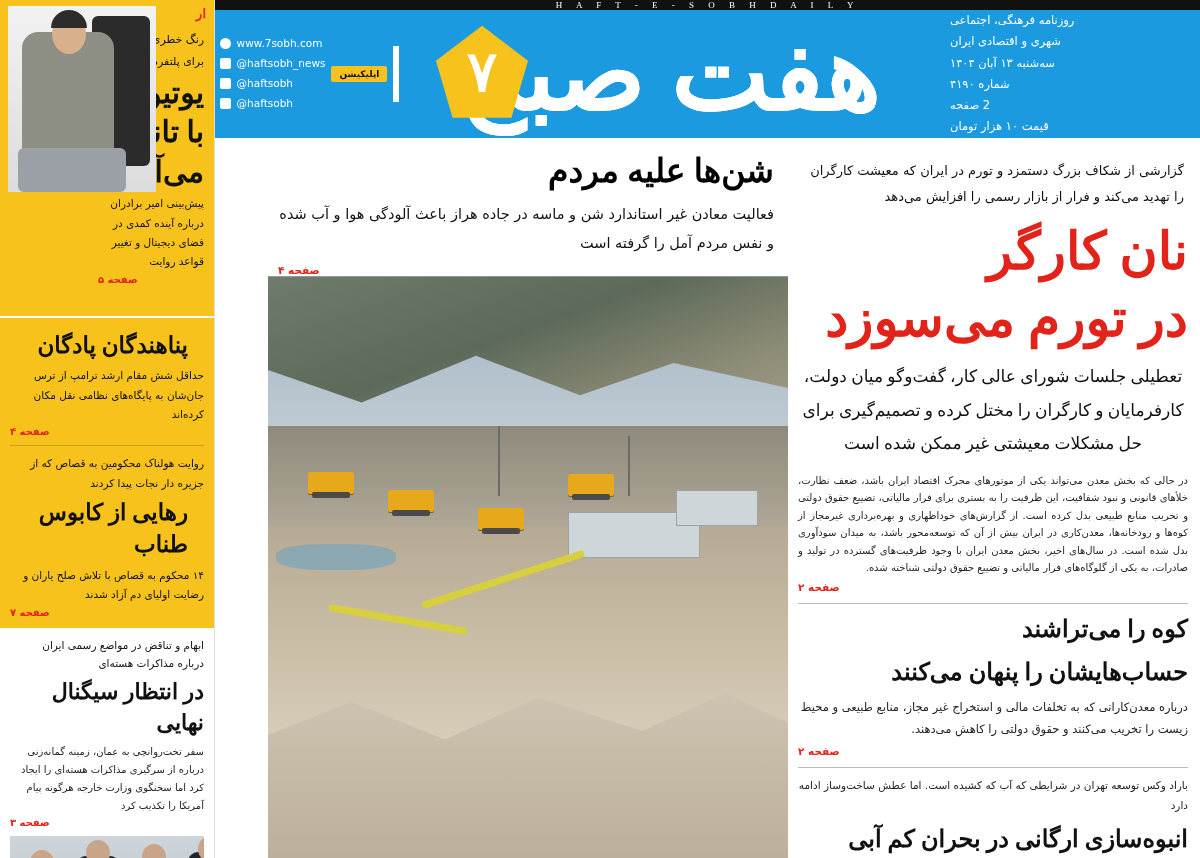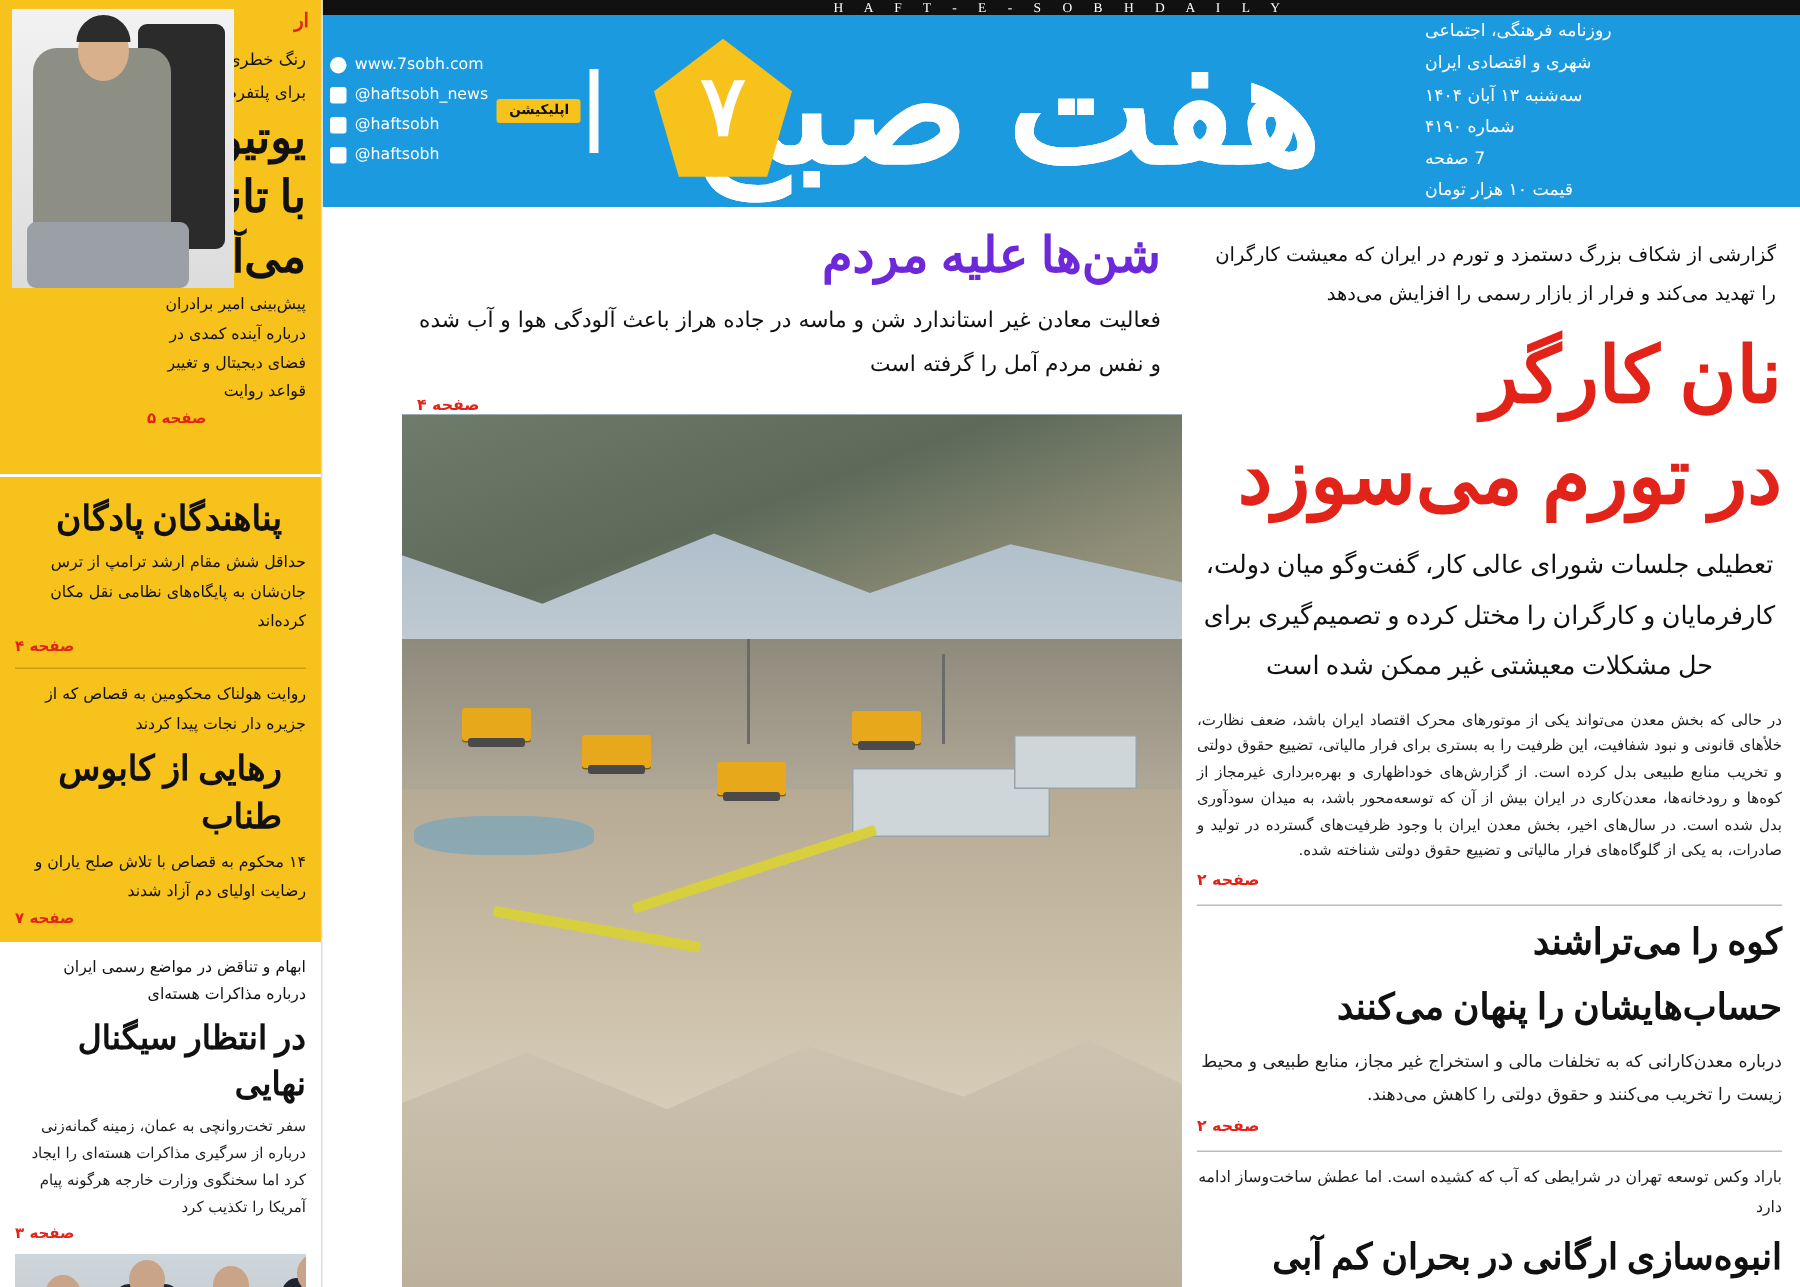--- a/index.html
+++ b/index.html
@@ -69,21 +69,21 @@
   .bodytext{font-size:10px;line-height:1.75;text-align:justify;color:#222;margin-top:12px;direction:rtl;}
   .pagelink{color:#e2231a;font-size:10.5px;font-weight:bold;text-align:left;margin-top:4px;}
 
   .box{border-top:1px solid #bbb;margin-top:10px;padding-top:8px;}
   .box h3{font-size:24px;line-height:1.45;text-align:right;margin:0 0 8px 0;font-family:"Liberation Serif",serif;color:#111;}
   .box p{font-size:11.5px;line-height:1.9;text-align:right;margin:0;color:#222;}
 
   
   .photo-head{padding:8px 14px 0 10px;}
   .photo-head h2{
-    color:#6d28d9;font-size:33px;text-align:right;margin:4px 0 8px;font-family:"Liberation Serif",serif;line-height:1.3;
+    color:#000000;font-size:33px;text-align:right;margin:4px 0 8px;font-family:"Liberation Serif",serif;line-height:1.3;
   }
   .photo-head p{font-size:14.5px;line-height:2;text-align:right;margin:0;color:#111;}
   .photo-head .pg{color:#e2231a;font-size:10.5px;font-weight:bold;margin-top:6px;text-align:left;}
 
   .photo{
     position:relative;width:520px;height:610px;overflow:hidden;
     background:linear-gradient(#9fb3c4,#c3cdd4 28%,#b8a894 42%,#a89a86 60%,#cfc6b6 78%,#ded6c8);
   }
   .ph-mountain{position:absolute;top:0;left:0;width:100%;height:180px;
     background:linear-gradient(160deg,#6f7c6b 0%,#5d6a5a 40%,#8d8c76 70%,#a9a58d 100%);
@@ -142,21 +142,21 @@
     </div>
 
     <div class="masthead">
 
       <div class="mh-right">
         <div class="mh-meta">
           <div>روزنامه فرهنگی، اجتماعی</div>
           <div>شهری و اقتصادی ایران</div>
           <div>سه‌شنبه ۱۳ آبان ۱۴۰۴</div>
           <div>شماره ۴۱۹۰</div>
-          <div>7 صفحه</div>
+          <div>2 صفحه</div>
           <div>قیمت ۱۰ هزار تومان</div>
         </div>
       </div>
 
       <div class="mh-center">
         <div class="logo-wrap">
           <div class="logo-text">هفت صبح</div>
           <div class="seven">
             <b>۷</b>
           </div>

